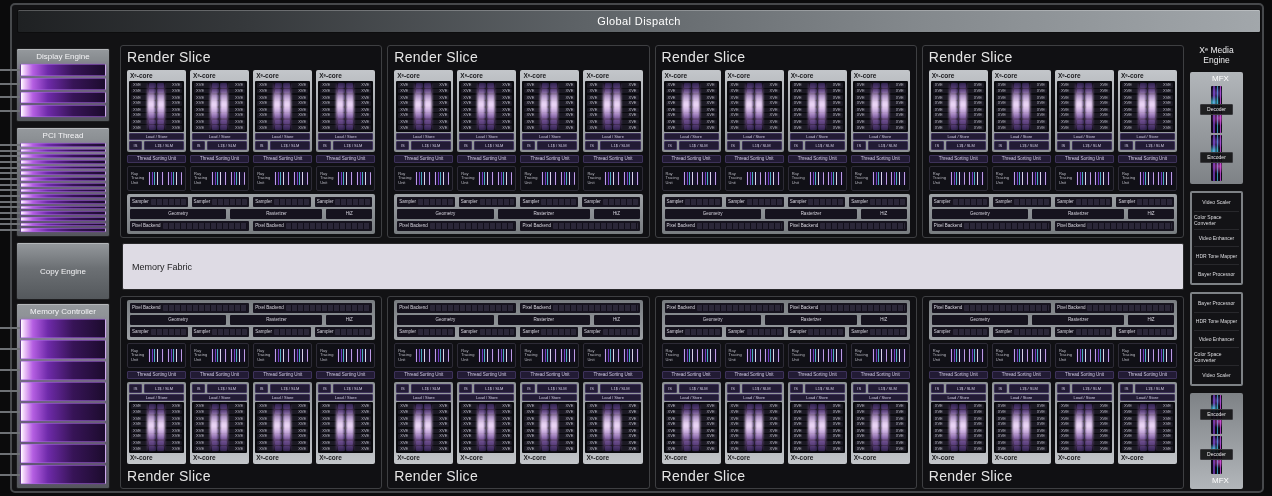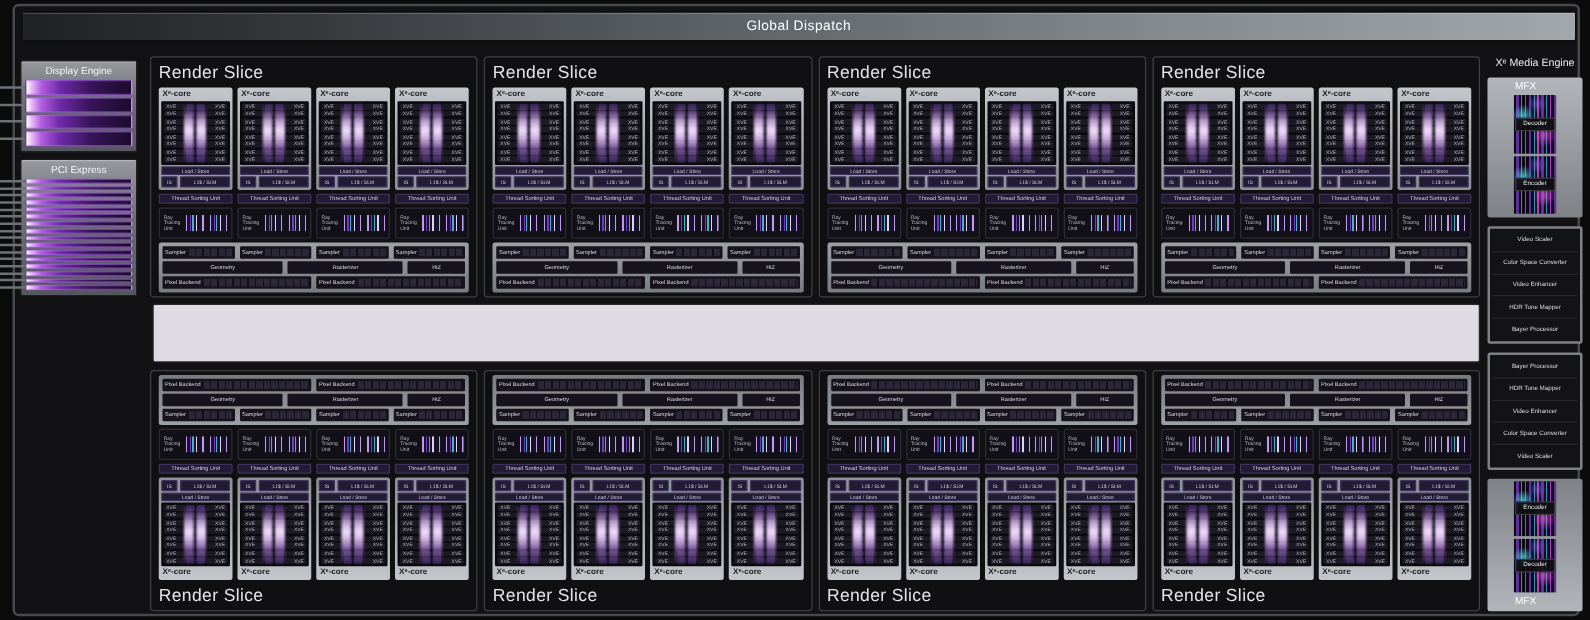--- a/index.html
+++ b/index.html
@@ -81,21 +81,21 @@
   
   #fabric{position:absolute;left:122px;top:243px;width:1062px;height:47px;box-sizing:border-box;
           background:#dedbe4;border:1px solid #29292b;border-radius:2px;display:flex;overflow:hidden;}
   #fabric-label{width:84px;flex:none;display:flex;align-items:center;padding-left:9px;font-size:9px;color:#232325;}
   #fabric-grid{flex:1;position:relative;margin:2px 2px;background-color:#c9c3d5;
     background-image:repeating-linear-gradient(90deg,transparent 0 13px,#e0dde6 13px 15px),
                      repeating-linear-gradient(0deg,transparent 0 13px,#e0dde6 13px 15px);}
   #l2-label{position:absolute;left:50%;top:50%;transform:translate(-50%,-50%);
             font-size:9px;font-weight:bold;color:#1d1d1f;}
   
-  #media{position:absolute;left:1190px;top:45px;width:76px;height:444px;display:flex;flex-direction:column;gap:7px;}
+  #media{position:absolute;left:1190px;top:45px;width:53px;height:444px;display:flex;flex-direction:column;gap:7px;}
   #media-title{font-size:8.5px;color:#ececee;text-align:center;flex:none;}
   .mfx{height:112px;flex:none;background:linear-gradient(180deg,#b2b6ba,#7e8286);border-radius:2px;
        padding:2px 21px 3px;display:flex;flex-direction:column;gap:2px;box-sizing:border-box;justify-content:center;}
   .mfx.flip{flex:1;height:auto;flex-direction:column-reverse;background:linear-gradient(0deg,#b2b6ba,#7e8286);}
   .mfx-label{font-size:8px;color:#fff;height:10px;line-height:10px;padding:0 1px;flex:none;}
   .codec-block{flex:1;position:relative;border-radius:1px;background-color:#120c1e;min-height:0;
     background-image:radial-gradient(circle at 22% 35%,rgba(80,225,245,.75),transparent 22%),
       radial-gradient(circle at 72% 68%,rgba(235,90,230,.65),transparent 24%),
       radial-gradient(circle at 55% 15%,rgba(150,110,255,.5),transparent 18%),
       repeating-linear-gradient(90deg,#0e0918 0 2px,#5d3099 2px 4px,#0e0918 4px 6px,#2f93ac 6px 7px,#0e0918 7px 9px,#a840ba 9px 10px);
@@ -119,40 +119,56 @@
     <div class="mod display" style="top: 0px; height: 74px;">
       <div class="mod-title">Display Engine</div>
       <div class="lanes">
         <div class="lane"></div>
         <div class="lane"></div>
         <div class="lane"></div>
         <div class="lane"></div>
       </div>
     </div>
     <div class="mod pcie" style="top: 79px; height: 110px;">
-      <div class="mod-title">PCI Express</div>
+      <div class="mod-title">PCI Thread</div>
       <div class="lanes">
         <div class="lane"></div>
         <div class="lane"></div>
         <div class="lane"></div>
         <div class="lane"></div>
         <div class="lane"></div>
         <div class="lane"></div>
         <div class="lane"></div>
         <div class="lane"></div>
         <div class="lane"></div>
         <div class="lane"></div>
         <div class="lane"></div>
         <div class="lane"></div>
         <div class="lane"></div>
         <div class="lane"></div>
         <div class="lane"></div>
         <div class="lane"></div>
       </div>
     </div>
+    <div class="mod copy" style="top: 194px; height: 58px;">
+      <div class="mod-title">Copy Engine</div>
+    </div>
+    <div class="mod memc" style="top: 255px; height: 186px;">
+      <div class="mod-title">Memory Controller</div>
+      <div class="lanes">
+        <div class="lane"></div>
+        <div class="lane"></div>
+        <div class="lane"></div>
+        <div class="lane"></div>
+        <div class="lane"></div>
+        <div class="lane"></div>
+        <div class="lane"></div>
+        <div class="lane"></div>
+      </div>
+    </div>
   </div>
 
 <div id="slices-top" class="slices-row">
     <div class="slice">
       <div class="slice-title">Render Slice</div>
       <div class="cores">
         <div class="core">
           <div class="core-hdr">Xᵉ-core</div>
           <div class="core-body">
             <div class="glowcol a"></div>
@@ -1505,20 +1521,21 @@
           <div class="ffdark pb">
             <div class="pb-label">Pixel Backend</div>
             <div class="seg-cells"></div>
           </div>
         </div>
       </div>
     </div>
   </div>
 
 <div id="fabric">
+  <div id="fabric-label">Memory Fabric</div>
 </div>
 
 <div id="slices-bottom" class="slices-row">
     <div class="slice flip">
       <div class="slice-title">Render Slice</div>
       <div class="cores">
         <div class="core">
           <div class="core-hdr">Xᵉ-core</div>
           <div class="core-body">
             <div class="glowcol a"></div>

